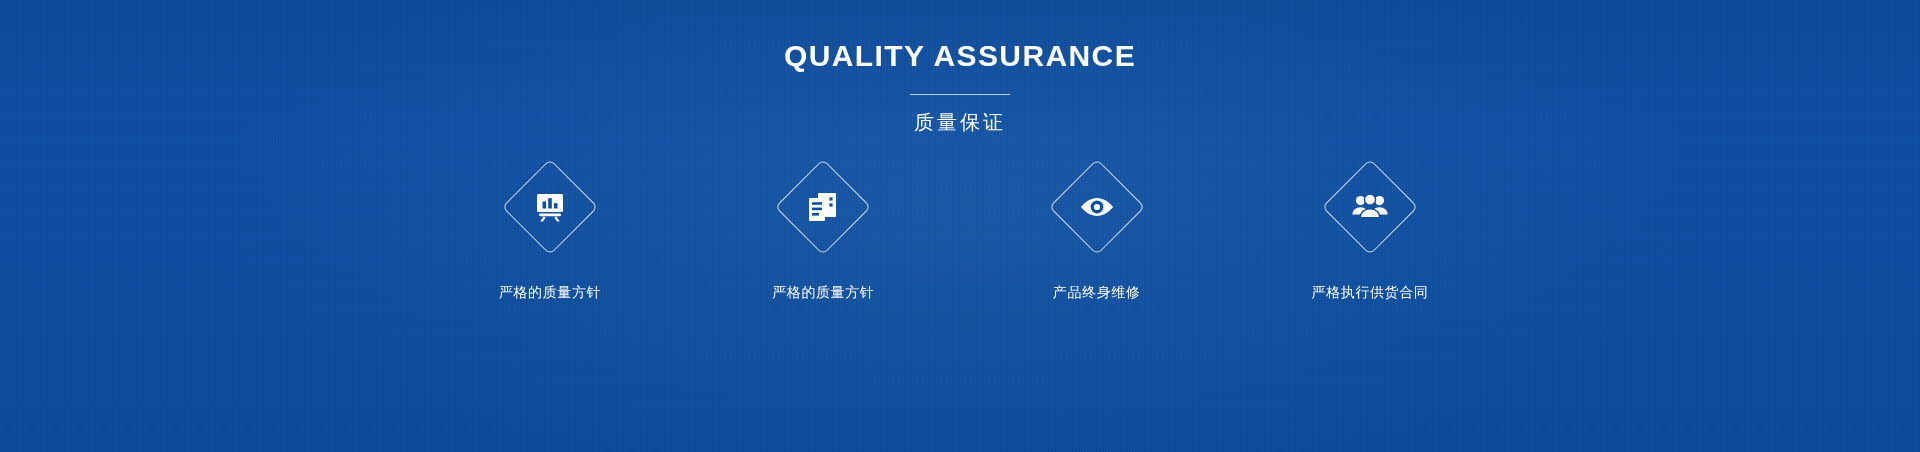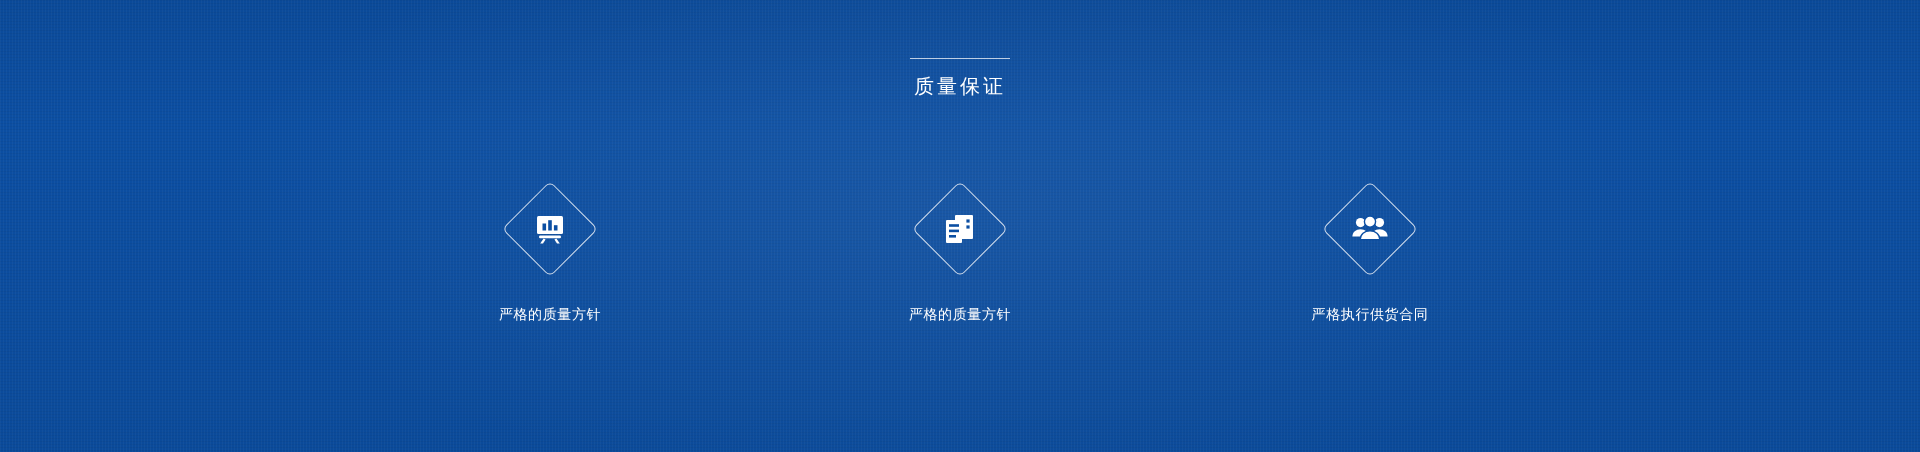--- a/index.html
+++ b/index.html
@@ -79,21 +79,21 @@
     line-height: 26px;
     margin: 14px 0 8px 0;
     white-space: nowrap;
   }
 
   
   .features {
     position: absolute;
     left: 50%;
     transform: translateX(-50%);
-    top: 180px;
+    top: 158px;
     width: 1010px;
     display: flex;
     justify-content: space-between;
     align-items: flex-start;
   }
   .feature {
     width: 190px;
     display: flex;
     flex-direction: column;
     align-items: center;
@@ -141,20 +141,21 @@
     text-align: center;
   }
 </style>
 </head>
 <body>
 
 <div class="banner">
   <div class="inner">
 
     <div class="header">
+      <h1 class="title-en">QUALITY ASSURANCE</h1>
       <div class="divider"></div>
       <h2 class="title-cn">质量保证</h2>
     </div>
 
     <div class="features">
 
       <div class="feature">
         <div class="diamond-wrap">
           <div class="diamond"></div>
           <div class="glyph">
@@ -183,20 +184,33 @@
               <path d="M7 11 h14 a1 1 0 0 1 1 1 v21 a1 1 0 0 1 -1 1 h-14 a1 1 0 0 1 -1 -1 v-21 a1 1 0 0 1 1 -1 z" fill="#ffffff"></path>
               <rect x="9" y="15.2" width="10" height="2.6" fill="#0b4ea2"></rect>
               <rect x="9" y="20.6" width="10" height="2.6" fill="#0b4ea2"></rect>
               <rect x="9" y="26" width="7" height="2.6" fill="#0b4ea2"></rect>
             </svg>
           </div>
         </div>
         <div class="feature-label">严格的质量方针</div>
       </div>
 
+      <div class="feature">
+        <div class="diamond-wrap">
+          <div class="diamond"></div>
+          <div class="glyph">
+            <svg width="40" height="40" viewBox="0 0 40 40" aria-hidden="true">
+              <path d="M20 11 C 10.5 11 4 20 4 20 C 4 20 10.5 29 20 29 C 29.5 29 36 20 36 20 C 36 20 29.5 11 20 11 Z" fill="#ffffff"></path>
+              <circle cx="20" cy="20" r="6.4" fill="#0b4ea2"></circle>
+              <circle cx="20" cy="20" r="3.1" fill="#ffffff"></circle>
+            </svg>
+          </div>
+        </div>
+        <div class="feature-label">产品终身维修</div>
+      </div>
 
       <div class="feature">
         <div class="diamond-wrap">
           <div class="diamond"></div>
           <div class="glyph">
             <svg width="40" height="40" viewBox="0 0 40 40" aria-hidden="true">
               <circle cx="10.5" cy="13.6" r="4.6" fill="#ffffff"></circle>
               <path d="M2.4 27.6 c0-4.6 3.6-7.4 8.1-7.4 s8.1 2.8 8.1 7.4 z" fill="#ffffff"></path>
               <circle cx="29.5" cy="13.6" r="4.6" fill="#ffffff"></circle>
               <path d="M21.4 27.6 c0-4.6 3.6-7.4 8.1-7.4 s8.1 2.8 8.1 7.4 z" fill="#ffffff"></path>

